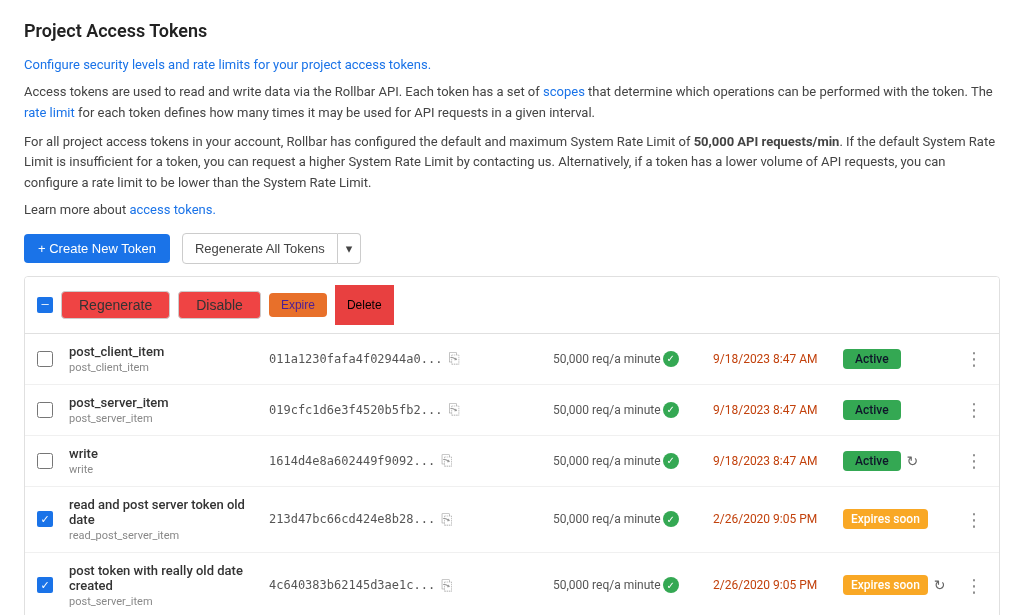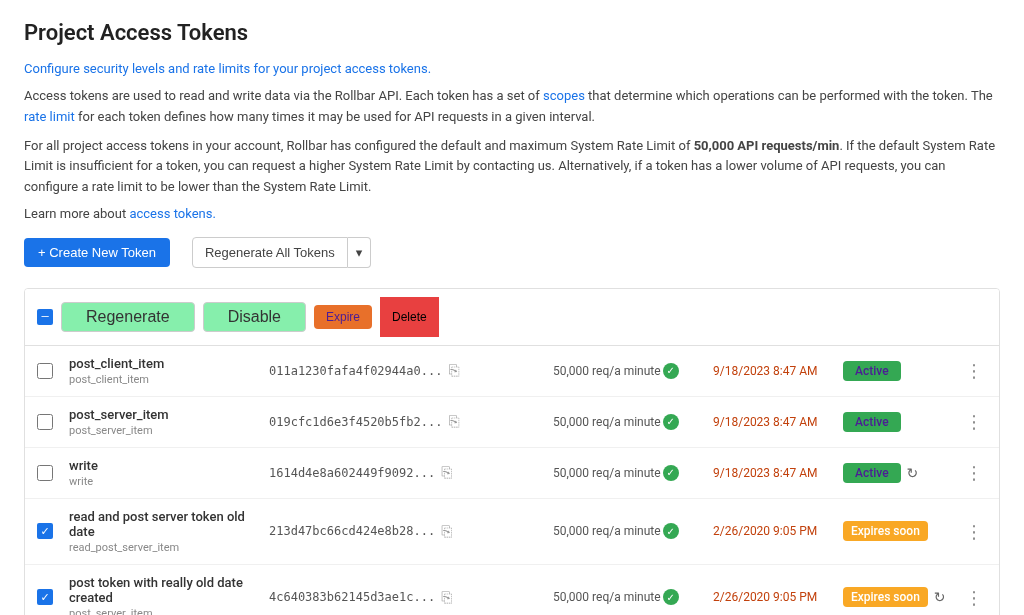--- a/index.html
+++ b/index.html
@@ -4,21 +4,21 @@
   <style>
     * { box-sizing: border-box; margin: 0; padding: 0; }
     body {
       font-family: -apple-system, BlinkMacSystemFont, 'Segoe UI', Roboto, sans-serif;
       background: #fff;
       color: #333;
       font-size: 13px;
       padding: 20px 24px;
     }
     h1 {
-      font-size: 22px;
+      font-size: 18px;
       font-weight: 600;
       color: #222;
       margin-bottom: 16px;
     }
     .subtitle {
       color: #1a73e8;
       font-size: 13px;
       margin-bottom: 10px;
     }
     .description {
@@ -33,22 +33,22 @@
       text-align: right;
     }
     .bold { font-weight: 700; }
     .learn-more {
       margin-bottom: 16px;
       font-size: 13px;
       color: #444;
     }
     .toolbar {
       display: flex;
-      gap: 22px;
-      margin-bottom: 20px;
+      gap: 12px;
+      margin-bottom: 12px;
       align-items: center;
     }
     .btn-primary {
       background: #1a73e8;
       color: #fff;
       border: none;
       border-radius: 4px;
       padding: 7px 14px;
       font-size: 13px;
       cursor: pointer;
@@ -101,26 +101,26 @@
       border: none;
       border-radius: 2px;
       cursor: pointer;
       display: flex;
       align-items: center;
       justify-content: center;
       color: white;
       font-size: 11px;
     }
     .btn-action {
-      background: #86efac;
+      background: #ef4444;
       color: #333;
       border: 1px solid #ccc;
       border-radius: 4px;
-      padding: 5px 24px;
-      font-size: 16px;
+      padding: 5px 17px;
+      font-size: 14px;
       cursor: pointer;
     }
     .btn-expire {
       background: #e8702a;
       color: #4c1d95;
       border: none;
       border-radius: 4px;
       padding: 5px 12px;
       font-size: 12px;
       cursor: pointer;
@@ -207,21 +207,21 @@
     }
     .status-col {
       width: 110px;
       flex-shrink: 0;
       display: flex;
       align-items: center;
       gap: 6px;
     }
     .badge-active {
       background: #34a853;
-      color: #4c1d95;
+      color: #0f172a;
       border-radius: 4px;
       padding: 3px 12px;
       font-size: 12px;
       font-weight: 500;
       text-align: center;
     }
     .badge-expires {
       background: #f9a825;
       color: #fff;
       border-radius: 4px;

